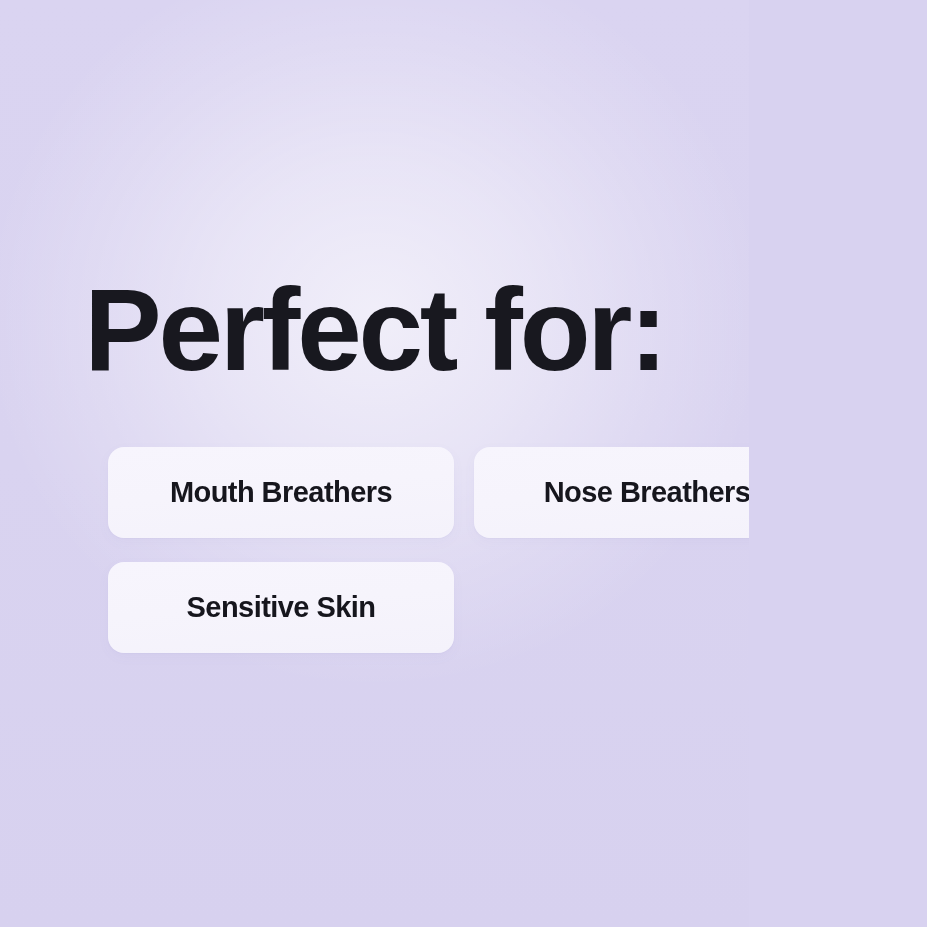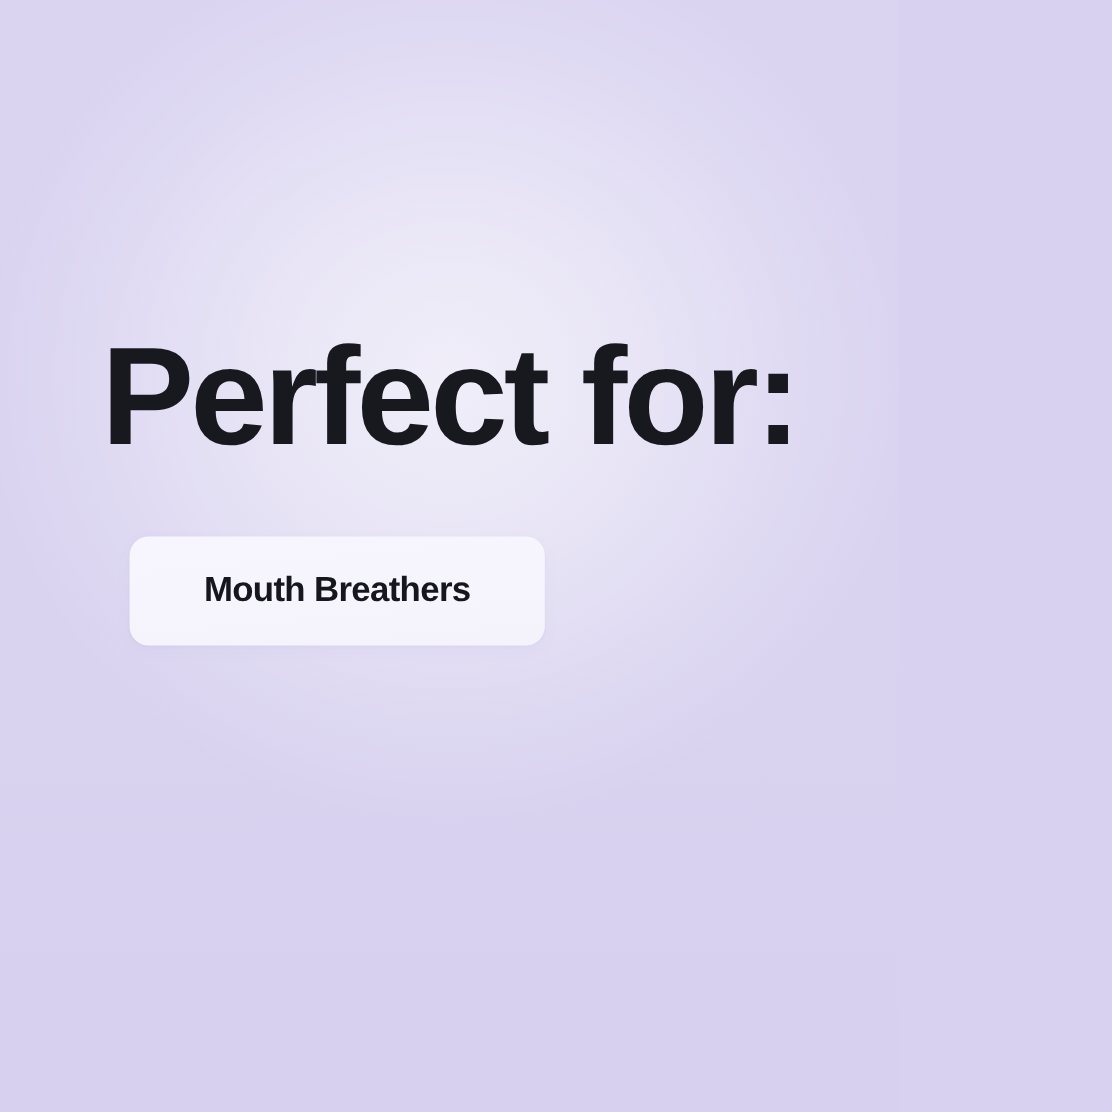--- a/index.html
+++ b/index.html
@@ -91,18 +91,24 @@
   <div id="title-block">
     <span id="page-title">Perfect for:</span>
   </div>
 
   <div id="card-grid">
 
     <div class="benefit-card">
       <span class="benefit-label">Mouth Breathers</span>
     </div>
 
+    <div class="benefit-card">
+      <span class="benefit-label">Nose Breathers</span>
+    </div>
 
 
+    <div class="benefit-card">
+      <span class="benefit-label">Sensitive Skin</span>
+    </div>
 
   </div>
 
 </div>
 
 </body></html>

